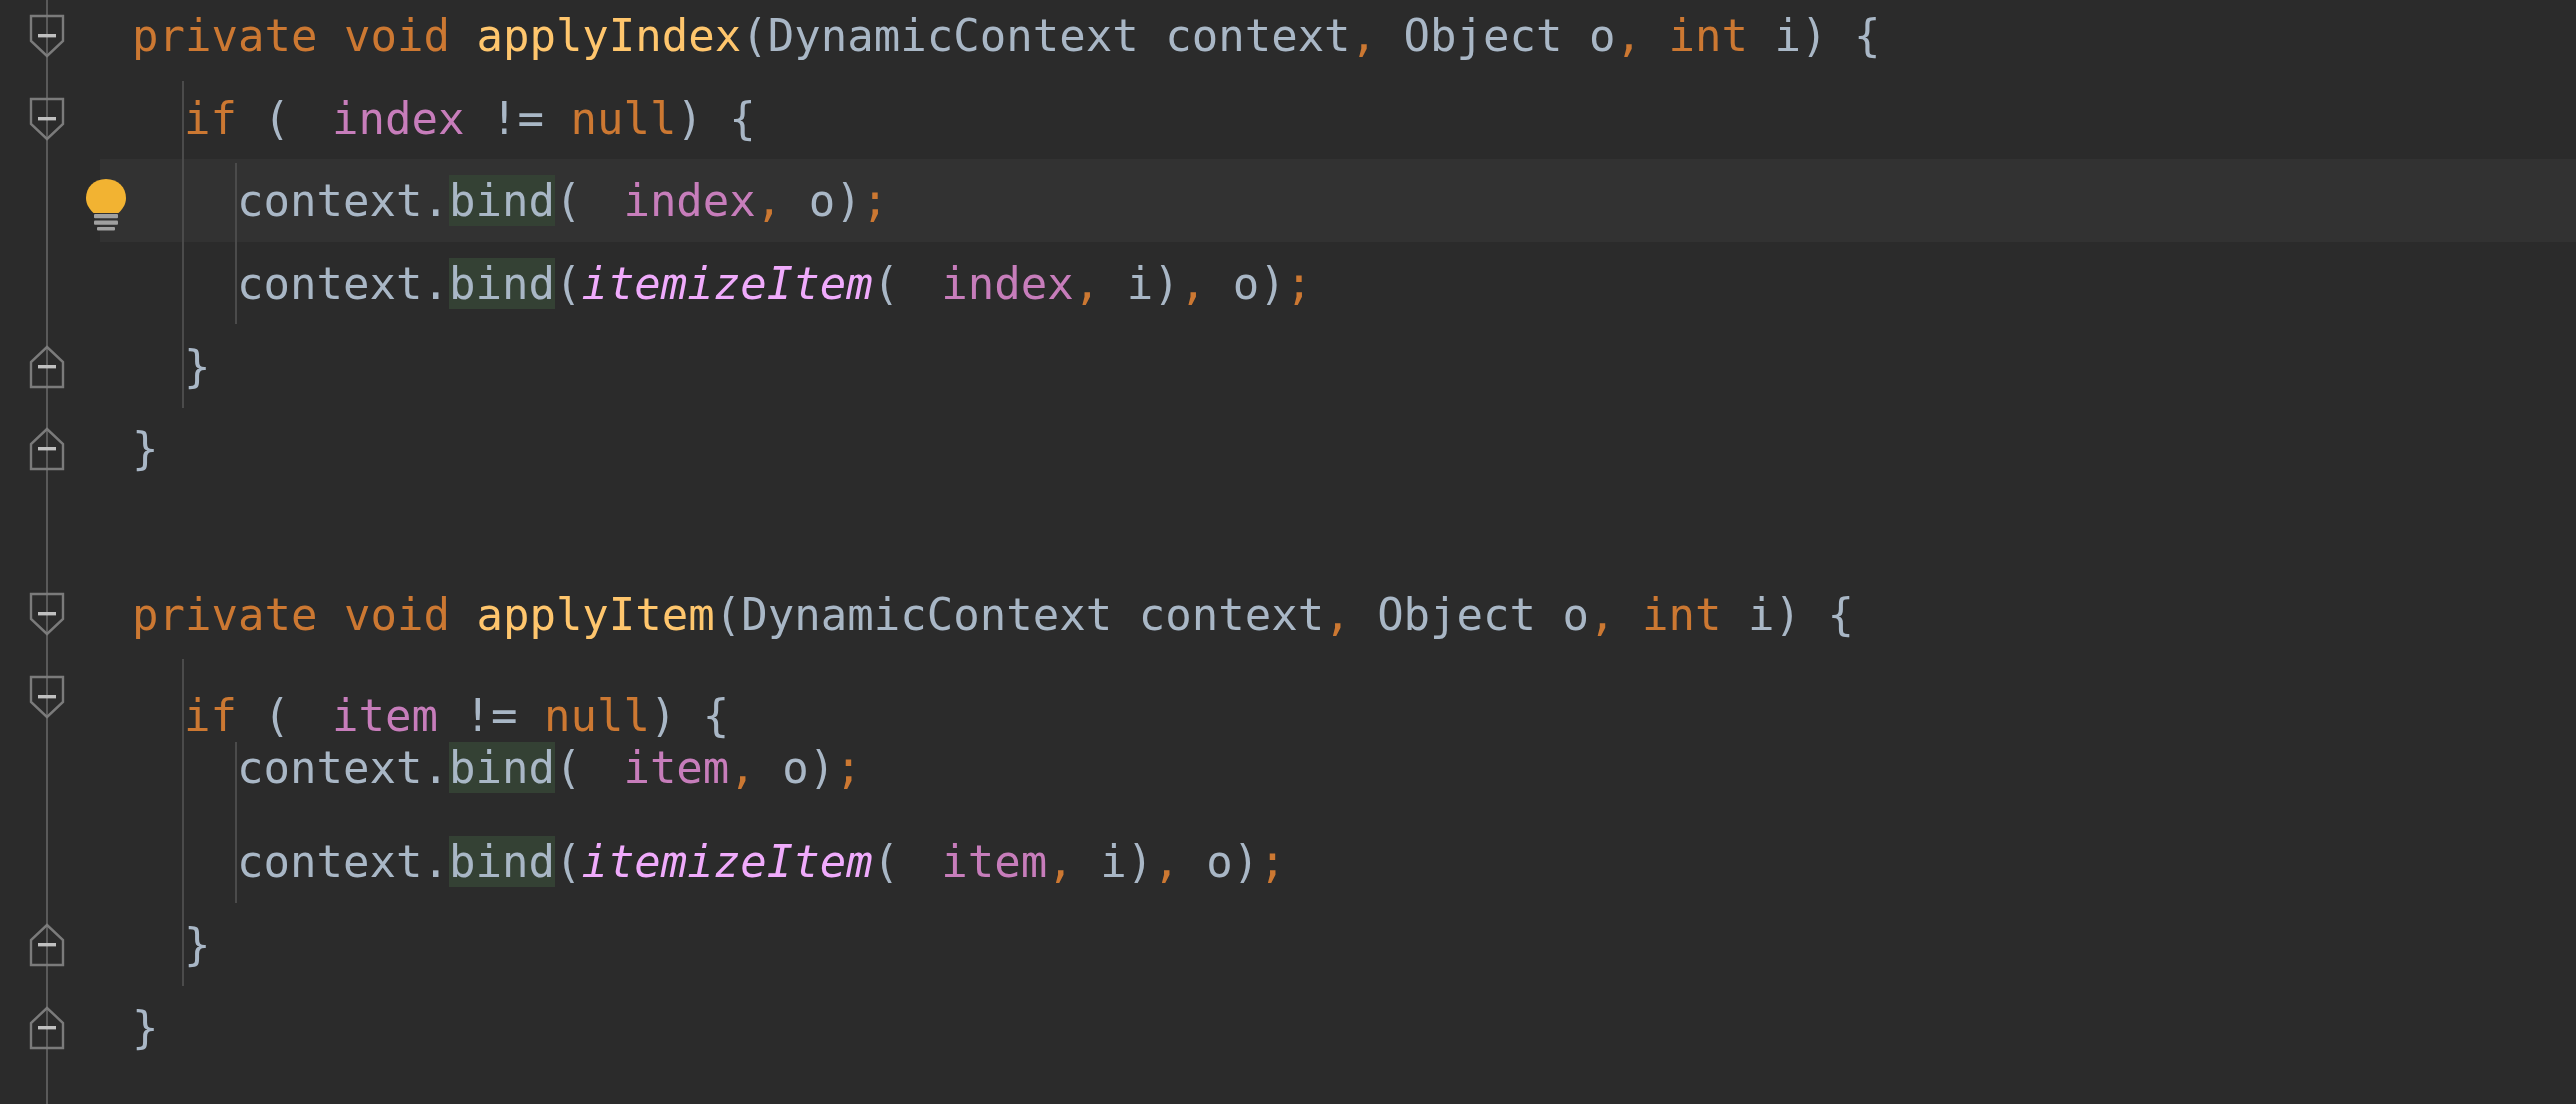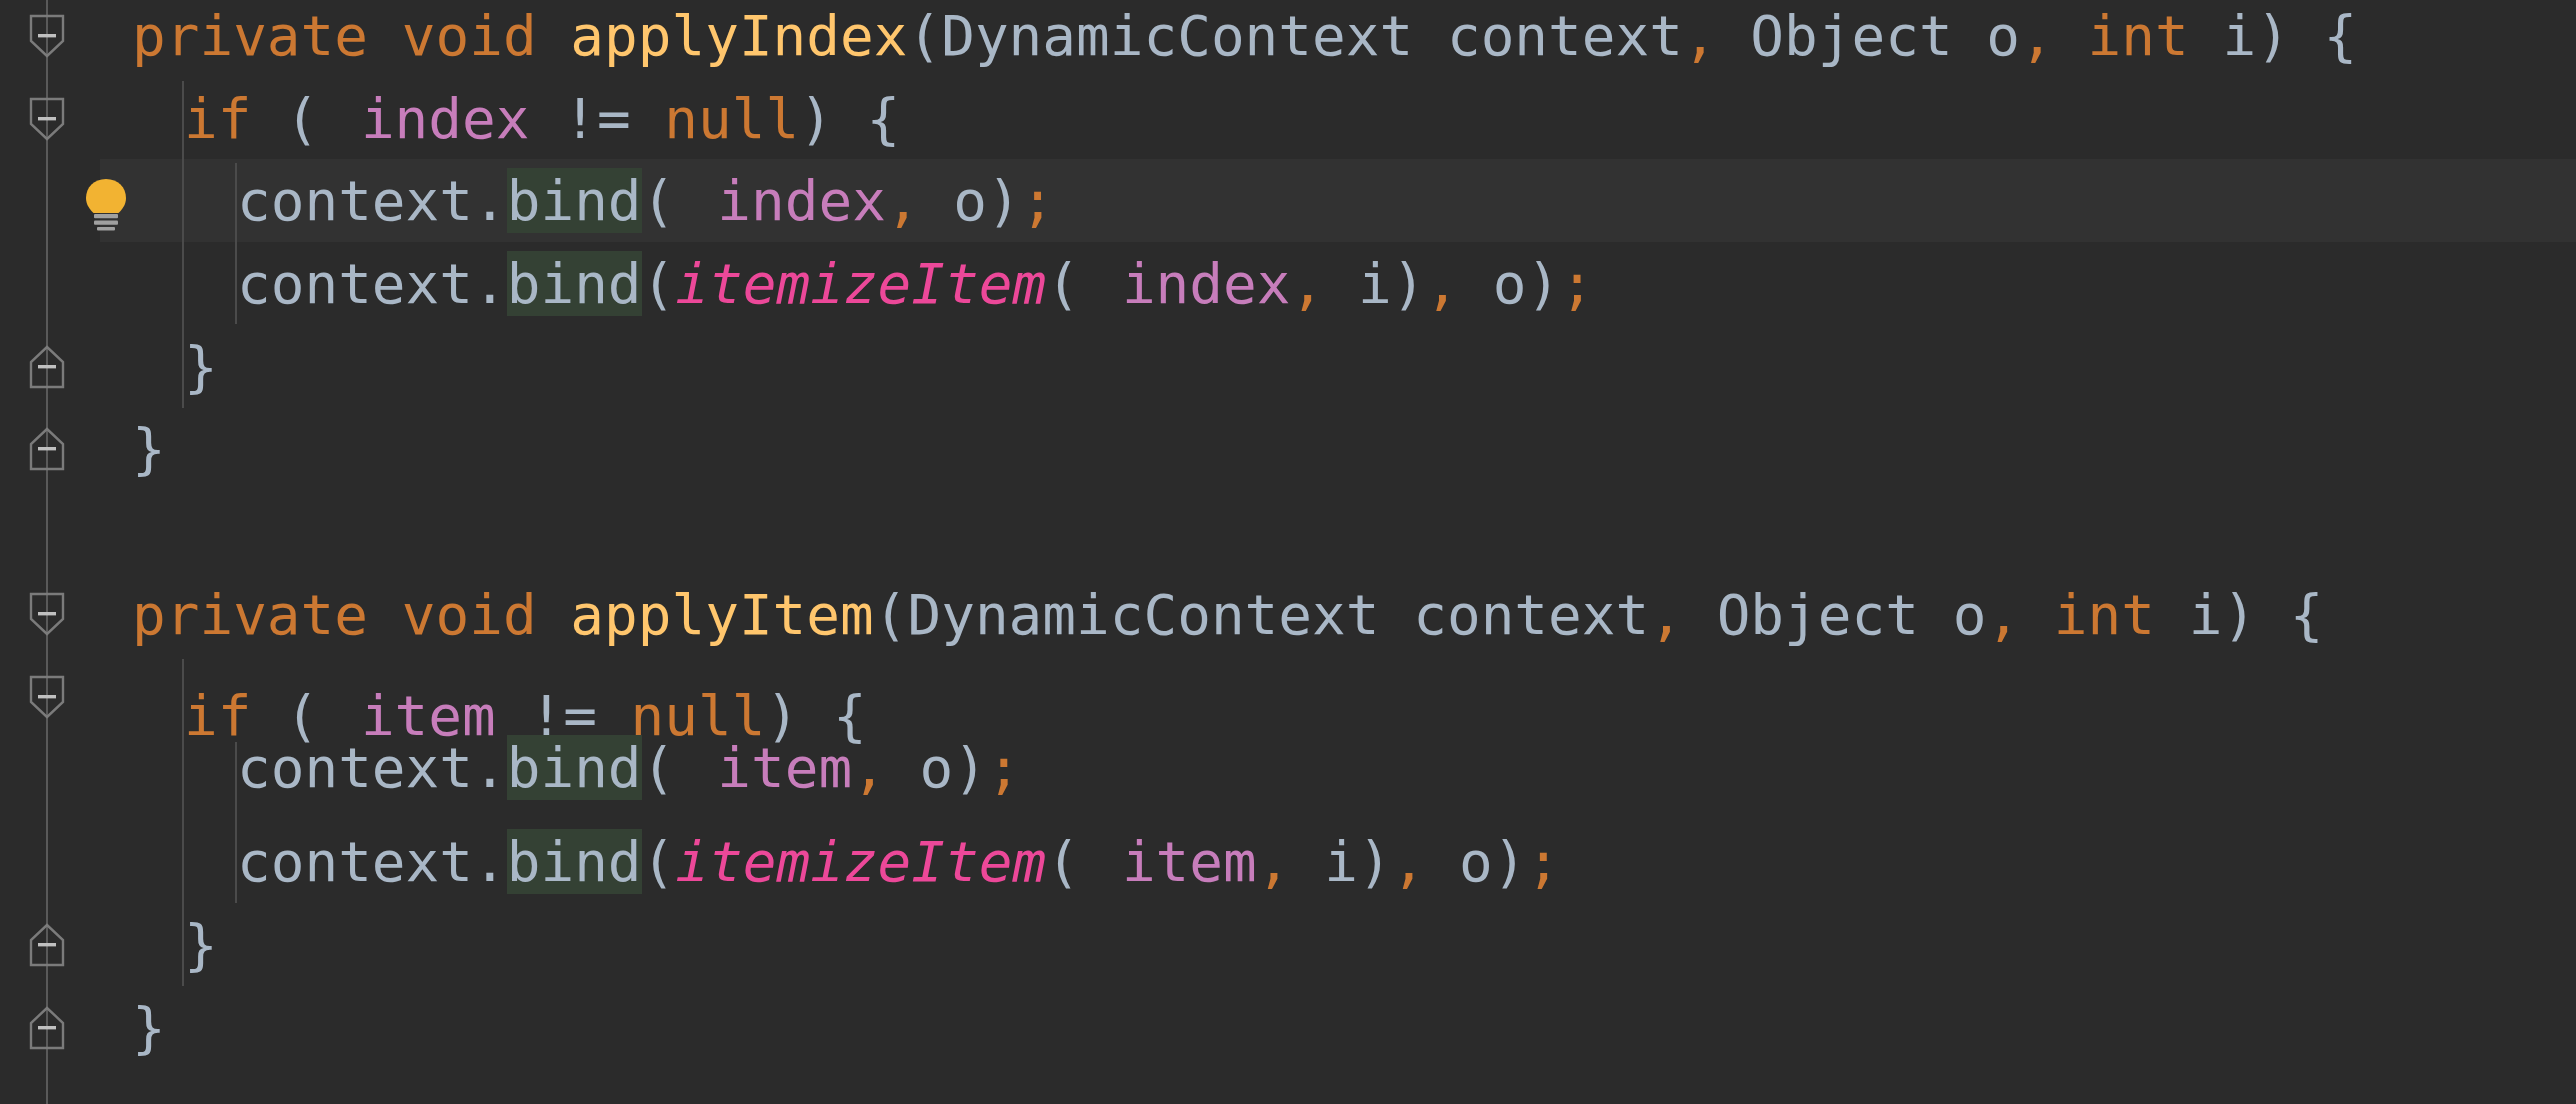--- a/index.html
+++ b/index.html
@@ -10,21 +10,21 @@
     background: #2b2b2b;
     overflow: hidden;
   }
 
   #editor {
     position: relative;
     width: 2187px;
     height: 1104px;
     background: #2b2b2b;
     font-family: "DejaVu Sans Mono", "Liberation Mono", monospace;
-    font-size: 56px;
+    font-size: 44px;
     line-height: 83px;
     -webkit-font-smoothing: antialiased;
   }
 
   
   .gutter {
     position: absolute;
     left: 0; top: 0;
     width: 100px;
     height: 1104px;
@@ -95,21 +95,21 @@
   }
 
   
   .t-kw      { color: #cc7832; }         
   .t-method  { color: #ffc66d; }         
   .t-type    { color: #a9b7c6; }         
   .t-plain   { color: #a9b7c6; }
   .t-punct   { color: #a9b7c6; }
   .t-field   { color: #c77dbb; margin-left: 42px; }         
   .t-comma   { color: #cc7832; }         
-  .t-static  { color: #ec4899; font-style: italic; }  
+  .t-static  { color: #f0abfc; font-style: italic; }  
   .t-usage   { background: #344134; text-align: right; }    
 </style>
 </head>
 <body>
 
 <div id="editor">
 
   <div class="gutter">
     <div class="gutter-fold-rail"></div>
     <div id="fold-markers">

